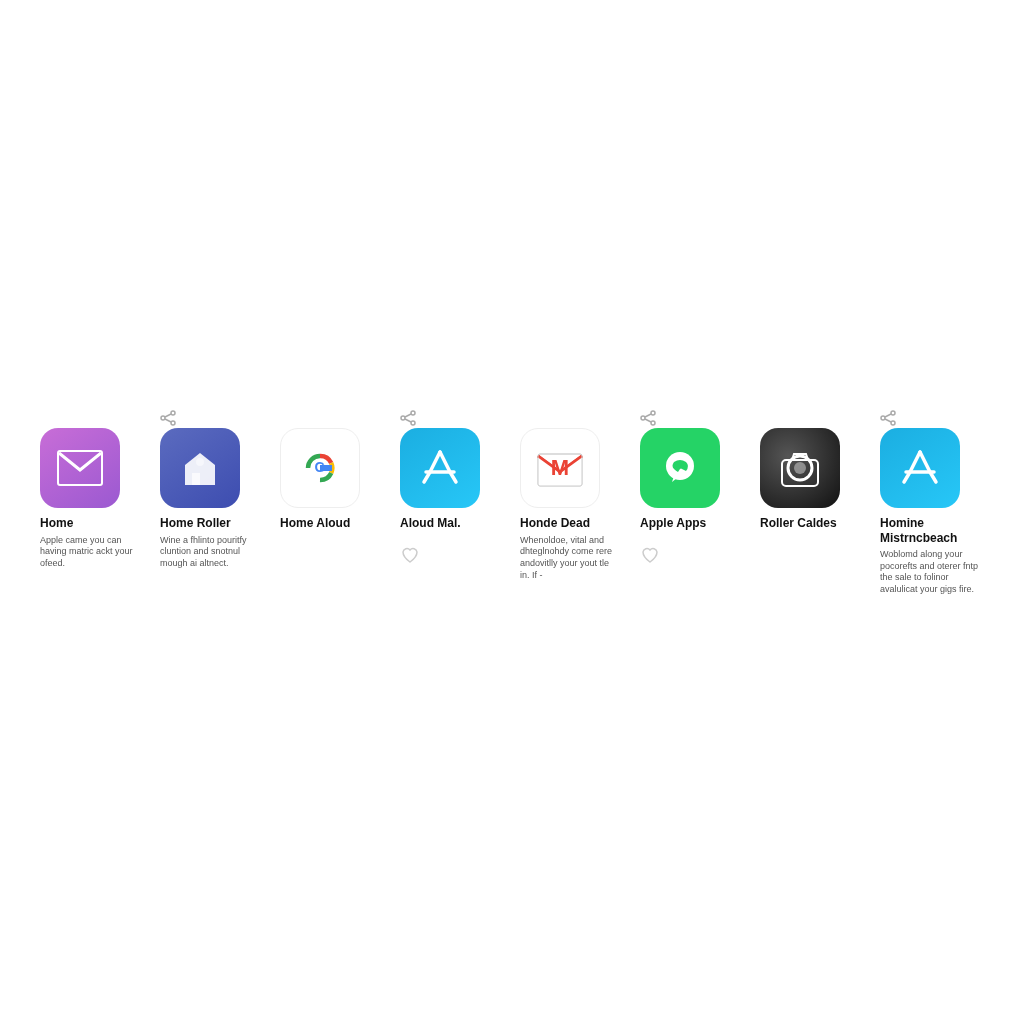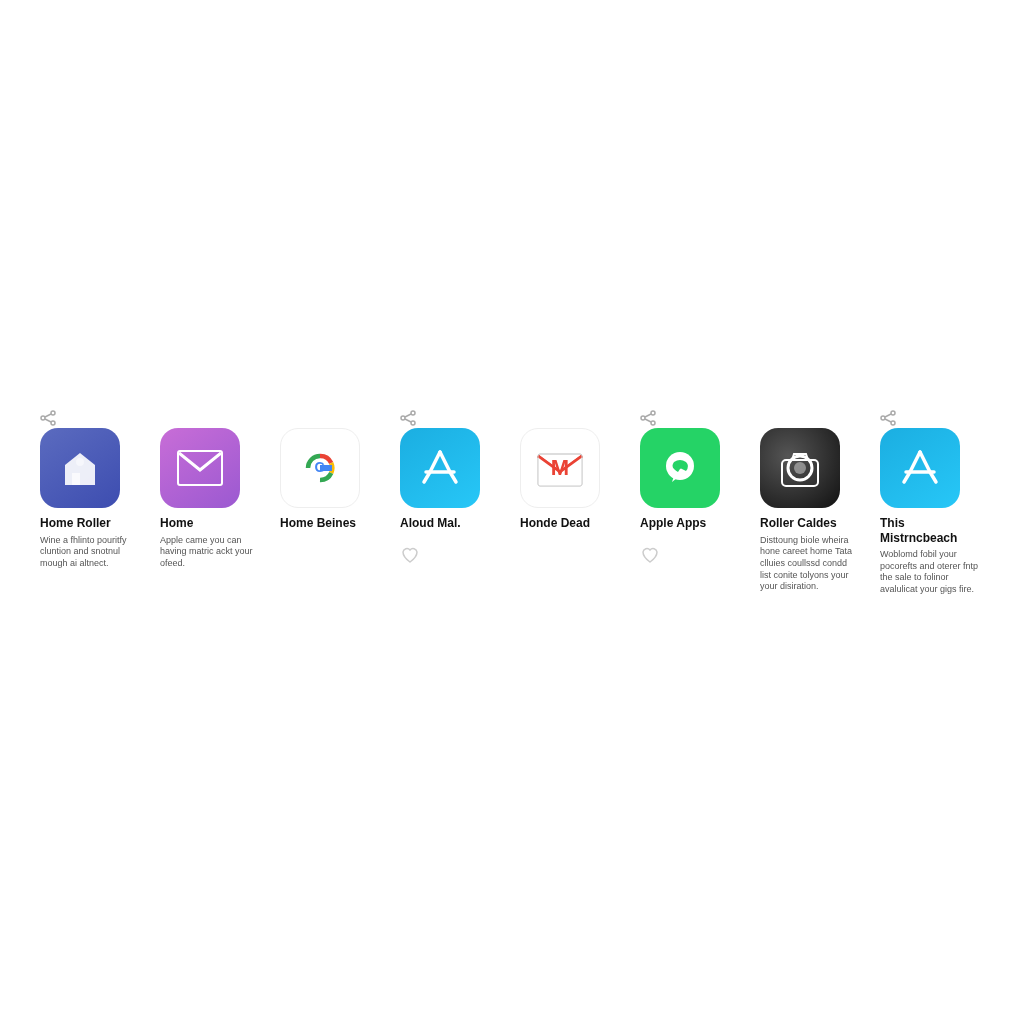--- a/index.html
+++ b/index.html
@@ -65,62 +65,62 @@
       margin-top: 10px;
       color: #ccc;
       font-size: 18px;
     }
   </style>
 </head>
 <body>
 
 <div class="app-list-container">
 <div class="app-item">
+      <div class="app-icon" style="background: linear-gradient(145deg, rgb(200, 109, 215), rgb(155, 89, 209));">
+        <svg width="46" height="36" viewBox="0 0 46 36" fill="none">
+      <rect x="0" y="0" width="46" height="36" rx="3" fill="none"></rect>
+      <path d="M2 3 L23 20 L44 3" stroke="white" stroke-width="3" fill="none"></path>
+      <rect x="1" y="1" width="44" height="34" rx="2" stroke="white" stroke-width="2" fill="none"></rect>
+    </svg>
+      </div>
+      <div class="app-name">Home</div>
+      <div class="app-desc">Apple came you can having matric ackt your ofeed.</div>
+    </div>
+    <div class="app-item">
       <div class="top-icon"><svg width="16" height="16" viewBox="0 0 16 16" fill="none">
       <circle cx="13" cy="3" r="2" stroke="#aaa" stroke-width="1.5"></circle>
       <circle cx="3" cy="8" r="2" stroke="#aaa" stroke-width="1.5"></circle>
       <circle cx="13" cy="13" r="2" stroke="#aaa" stroke-width="1.5"></circle>
       <line x1="5" y1="7" x2="11" y2="4" stroke="#aaa" stroke-width="1.5"></line>
       <line x1="5" y1="9" x2="11" y2="12" stroke="#aaa" stroke-width="1.5"></line>
     </svg></div>
       <div class="app-icon" style="background: linear-gradient(145deg, rgb(91, 107, 191), rgb(61, 77, 176));">
         <svg width="46" height="46" viewBox="0 0 46 46" fill="none">
       <path d="M23 8 L38 20 L38 40 L8 40 L8 20 Z" fill="white" opacity="0.9"></path>
       <path d="M15 40 L15 28 L23 28 L23 40" fill="white" opacity="0.7"></path>
       <circle cx="23" cy="17" r="4" fill="white" opacity="0.5"></circle>
     </svg>
       </div>
       <div class="app-name">Home Roller</div>
       <div class="app-desc">Wine a fhlinto pouritfy cluntion and snotnul mough ai altnect.</div>
-    </div>
-    <div class="app-item">
-      <div class="app-icon" style="background: linear-gradient(145deg, rgb(200, 109, 215), rgb(155, 89, 209));">
-        <svg width="46" height="36" viewBox="0 0 46 36" fill="none">
-      <rect x="0" y="0" width="46" height="36" rx="3" fill="none"></rect>
-      <path d="M2 3 L23 20 L44 3" stroke="white" stroke-width="3" fill="none"></path>
-      <rect x="1" y="1" width="44" height="34" rx="2" stroke="white" stroke-width="2" fill="none"></rect>
-    </svg>
-      </div>
-      <div class="app-name">Home</div>
-      <div class="app-desc">Apple came you can having matric ackt your ofeed.</div>
     </div>
     <div class="app-item">
       <div class="app-icon" style="background: rgb(255, 255, 255); border: 1px solid rgb(238, 238, 238); display: flex; align-items: center; justify-content: center;">
         <svg width="52" height="52" viewBox="-1 -1 52 52">
       <circle cx="25" cy="25" r="26" fill="white"></circle>
       <path d="M 25 13 A 12 12 0 1 0 37 25 L 25 25 L 25 19 L 37 19 L 37 25" fill="none"></path>
       <path d="M25,13 A12,12 0 0,0 13,25 A12,12 0 0,0 25,37 A12,12 0 0,0 36.2,30" stroke="#34A853" stroke-width="4.5" fill="none" stroke-dasharray="18.8 56.5"></path>
       <path d="M25,13 A12,12 0 0,1 36.2,20" stroke="#EA4335" stroke-width="4.5" fill="none"></path>
       <path d="M36.2,20 A12,12 0 0,1 36.2,30" stroke="#FBBC05" stroke-width="4.5" fill="none"></path>
       <path d="M36.2,30 A12,12 0 0,1 25,37" stroke="#34A853" stroke-width="4.5" fill="none"></path>
       <rect x="25" y="22" width="12" height="6" fill="#4285F4"></rect>
       <text x="25" y="29" text-anchor="middle" font-size="14" font-weight="900" font-family="Arial" fill="#4285F4">G</text>
     </svg>
       </div>
-      <div class="app-name">Home Beines</div>
+      <div class="app-name">Home Aloud</div>
     </div>
     <div class="app-item">
       <div class="top-icon"><svg width="16" height="16" viewBox="0 0 16 16" fill="none">
       <circle cx="13" cy="3" r="2" stroke="#aaa" stroke-width="1.5"></circle>
       <circle cx="3" cy="8" r="2" stroke="#aaa" stroke-width="1.5"></circle>
       <circle cx="13" cy="13" r="2" stroke="#aaa" stroke-width="1.5"></circle>
       <line x1="5" y1="7" x2="11" y2="4" stroke="#aaa" stroke-width="1.5"></line>
       <line x1="5" y1="9" x2="11" y2="12" stroke="#aaa" stroke-width="1.5"></line>
     </svg></div>
       <div class="app-icon" style="background: linear-gradient(145deg, rgb(27, 174, 225), rgb(39, 199, 247));">
@@ -147,20 +147,21 @@
       <path d="M4 14 L4 44 L14 34" fill="#C5221F"></path>
       <path d="M48 14 L48 44 L38 34" fill="#C5221F"></path>
       <path d="M4 44 L14 34 L26 42 L38 34 L48 44" fill="#EA4335"></path>
       <path d="M4 14 L26 30 L48 14 L48 44 L4 44 Z" fill="white"></path>
       <path d="M4 14 L26 30 L48 14" stroke="#EA4335" stroke-width="2.5" fill="none"></path>
       <rect x="4" y="12" width="44" height="32" rx="2" fill="none" stroke="#ccc" stroke-width="1"></rect>
       <text x="26" y="33" text-anchor="middle" font-size="22" font-weight="900" fill="#EA4335" font-family="Arial">M</text>
     </svg>
       </div>
       <div class="app-name">Honde Dead</div>
+      <div class="app-desc">Whenoldoe, vital and dhteglnohdy come rere andovitlly your yout tle in. If -</div>
     </div>
     <div class="app-item">
       <div class="top-icon"><svg width="16" height="16" viewBox="0 0 16 16" fill="none">
       <circle cx="13" cy="3" r="2" stroke="#aaa" stroke-width="1.5"></circle>
       <circle cx="3" cy="8" r="2" stroke="#aaa" stroke-width="1.5"></circle>
       <circle cx="13" cy="13" r="2" stroke="#aaa" stroke-width="1.5"></circle>
       <line x1="5" y1="7" x2="11" y2="4" stroke="#aaa" stroke-width="1.5"></line>
       <line x1="5" y1="9" x2="11" y2="12" stroke="#aaa" stroke-width="1.5"></line>
     </svg></div>
       <div class="app-icon" style="background: rgb(37, 211, 102);">
@@ -178,37 +179,36 @@
     <div class="app-item">
       <div class="app-icon" style="background: radial-gradient(circle at 35% 35%, rgb(85, 85, 85), rgb(17, 17, 17));">
         <svg width="52" height="52" viewBox="0 0 52 52" fill="none">
       <circle cx="26" cy="26" r="12" stroke="white" stroke-width="3"></circle>
       <circle cx="26" cy="26" r="6" fill="white" opacity="0.4"></circle>
       <rect x="8" y="18" width="36" height="26" rx="4" stroke="white" stroke-width="2" fill="none"></rect>
       <path d="M18 18 L20 12 L32 12 L34 18" stroke="white" stroke-width="2" fill="none"></path>
     </svg>
       </div>
       <div class="app-name">Roller Caldes</div>
-      <div class="app-desc">Disttoung biole wheira hone careet home Tata clluies coullssd condd list conite tolyons your your disiration.</div>
     </div>
     <div class="app-item">
       <div class="top-icon"><svg width="16" height="16" viewBox="0 0 16 16" fill="none">
       <circle cx="13" cy="3" r="2" stroke="#aaa" stroke-width="1.5"></circle>
       <circle cx="3" cy="8" r="2" stroke="#aaa" stroke-width="1.5"></circle>
       <circle cx="13" cy="13" r="2" stroke="#aaa" stroke-width="1.5"></circle>
       <line x1="5" y1="7" x2="11" y2="4" stroke="#aaa" stroke-width="1.5"></line>
       <line x1="5" y1="9" x2="11" y2="12" stroke="#aaa" stroke-width="1.5"></line>
     </svg></div>
       <div class="app-icon" style="background: linear-gradient(145deg, rgb(27, 174, 225), rgb(39, 199, 247));">
         <svg width="52" height="52" viewBox="0 0 52 52" fill="none">
       <g transform="translate(26,26)">
         <line x1="0" y1="-16" x2="-10" y2="4" stroke="white" stroke-width="3.5" stroke-linecap="round"></line>
         <line x1="0" y1="-16" x2="10" y2="4" stroke="white" stroke-width="3.5" stroke-linecap="round"></line>
         <line x1="-14" y1="4" x2="14" y2="4" stroke="white" stroke-width="3.5" stroke-linecap="round"></line>
         <line x1="-10" y1="4" x2="-16" y2="14" stroke="white" stroke-width="3.5" stroke-linecap="round"></line>
         <line x1="10" y1="4" x2="16" y2="14" stroke="white" stroke-width="3.5" stroke-linecap="round"></line>
       </g>
     </svg>
       </div>
-      <div class="app-name">This Mistrncbeach</div>
-      <div class="app-desc">Woblomd fobil your pocorefts and oterer fntp the sale to folinor avalulicat your gigs fire.</div>
+      <div class="app-name">Homine Mistrncbeach</div>
+      <div class="app-desc">Woblomd along your pocorefts and oterer fntp the sale to folinor avalulicat your gigs fire.</div>
     </div>
   </div>
 
 </body></html>

